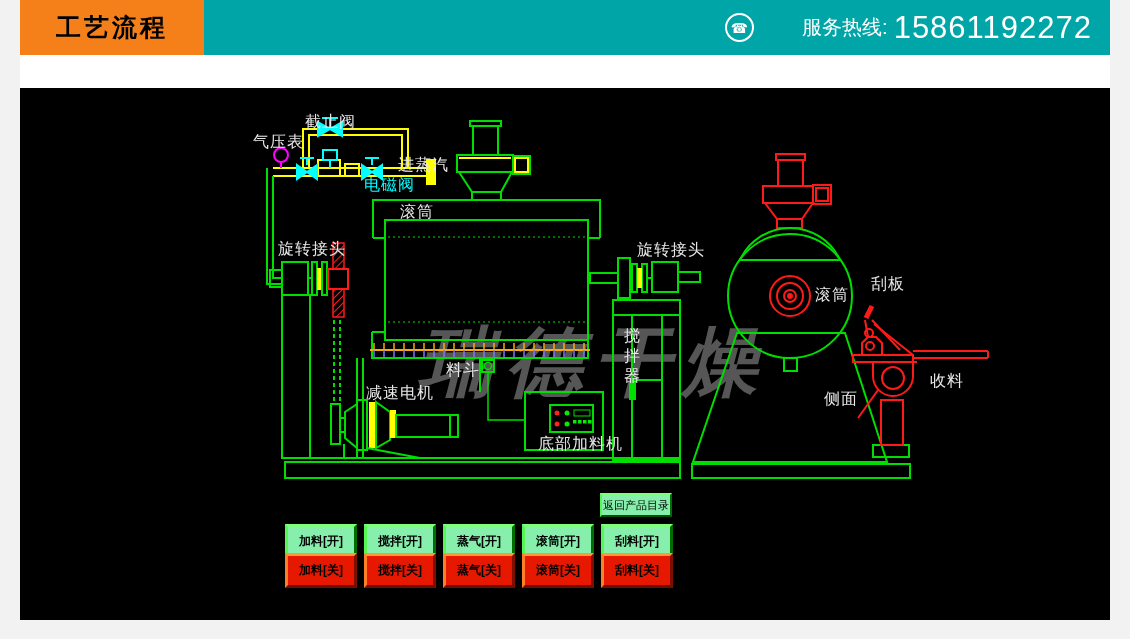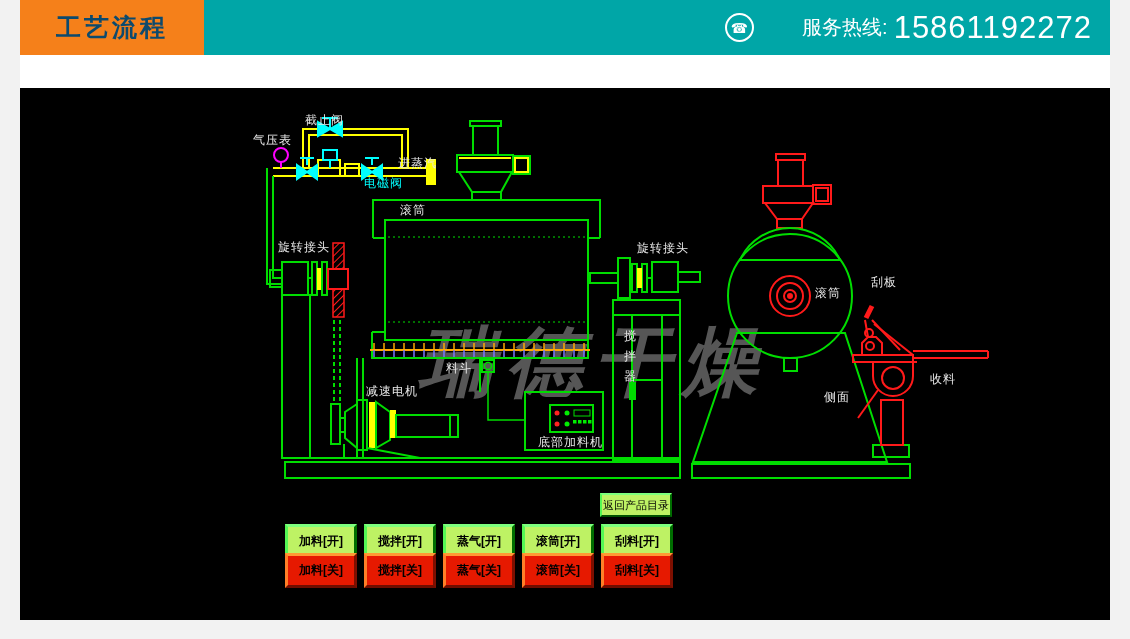--- a/index.html
+++ b/index.html
@@ -7,21 +7,21 @@
     width:1130px;height:639px;overflow:hidden;
     background:#f2f2f2;
     font-family:"Liberation Sans","DejaVu Sans",sans-serif;
   }
   .card{margin-left:20px;width:1090px;}
   
   .header{position:relative;height:55px;background:#00a6a7;}
   .title-box{
     position:absolute;left:0;top:0;width:184px;height:55px;
     background:#f5801a;display:flex;align-items:center;justify-content:center;
-    color:#0c4a6e;font-size:25px;font-weight:bold;letter-spacing:3px;
+    color:#000000;font-size:25px;font-weight:bold;letter-spacing:3px;
   }
   .hotline{
     position:absolute;right:18px;top:0;height:55px;
     display:flex;align-items:center;color:#fff;
   }
   .phone-circle{
     width:25px;height:25px;border:2px solid #fff;border-radius:50%;
     display:flex;align-items:center;justify-content:center;
     font-size:14px;line-height:1;margin-right:8px;
   }
@@ -30,33 +30,33 @@
   .gap{height:33px;background:#ffffff;}
   
   .canvas{position:relative;height:532px;background:#000;}
   .watermark{
     position:absolute;left:398px;top:224px;z-index:0;
     font-size:76px;font-weight:bold;letter-spacing:12px;
     color:#565656;white-space:nowrap;font-style:italic;
   }
   svg.art{position:absolute;left:0;top:0;z-index:1;}
   .lbl{
-    position:absolute;z-index:2;color:#e8e8e8;font-size:12px;
+    position:absolute;z-index:2;color:#e8e8e8;font-size:16px;
     white-space:nowrap;letter-spacing:1px;
   }
   .lbl.cyan{color:#00ffff;margin-left:47px;}
   .lbl.vert{width:13px;white-space:normal;word-break:break-all;line-height:20px;letter-spacing:0;margin-left:27px;}
   
   .btn{
     box-sizing:border-box;width:72px;height:35px;
     display:flex;align-items:center;justify-content:center;
     font-size:12px;font-weight:bold;color:#000;cursor:pointer;
     border:3px solid;
   }
-  .btn-green{background:#bef264;border-color:#7dff7d #006e00 #005200 #54f754;}
+  .btn-green{background:#86efac;border-color:#7dff7d #006e00 #005200 #54f754;}
   .btn-red{background:#e61900;border-color:#ff9a33 #7e0f00 #6e0d00 #ff7f27;}
   .btn-back{
     position:absolute;left:580px;top:405px;z-index:3;
     width:72px;height:24px;border-width:2px;font-size:11px;font-weight:normal;
   }
   .btn-row{position:absolute;left:265px;z-index:3;display:flex;gap:7px;}
   .row-on{top:436px;}
   .row-off{top:465px;}
 </style>
 </head>

